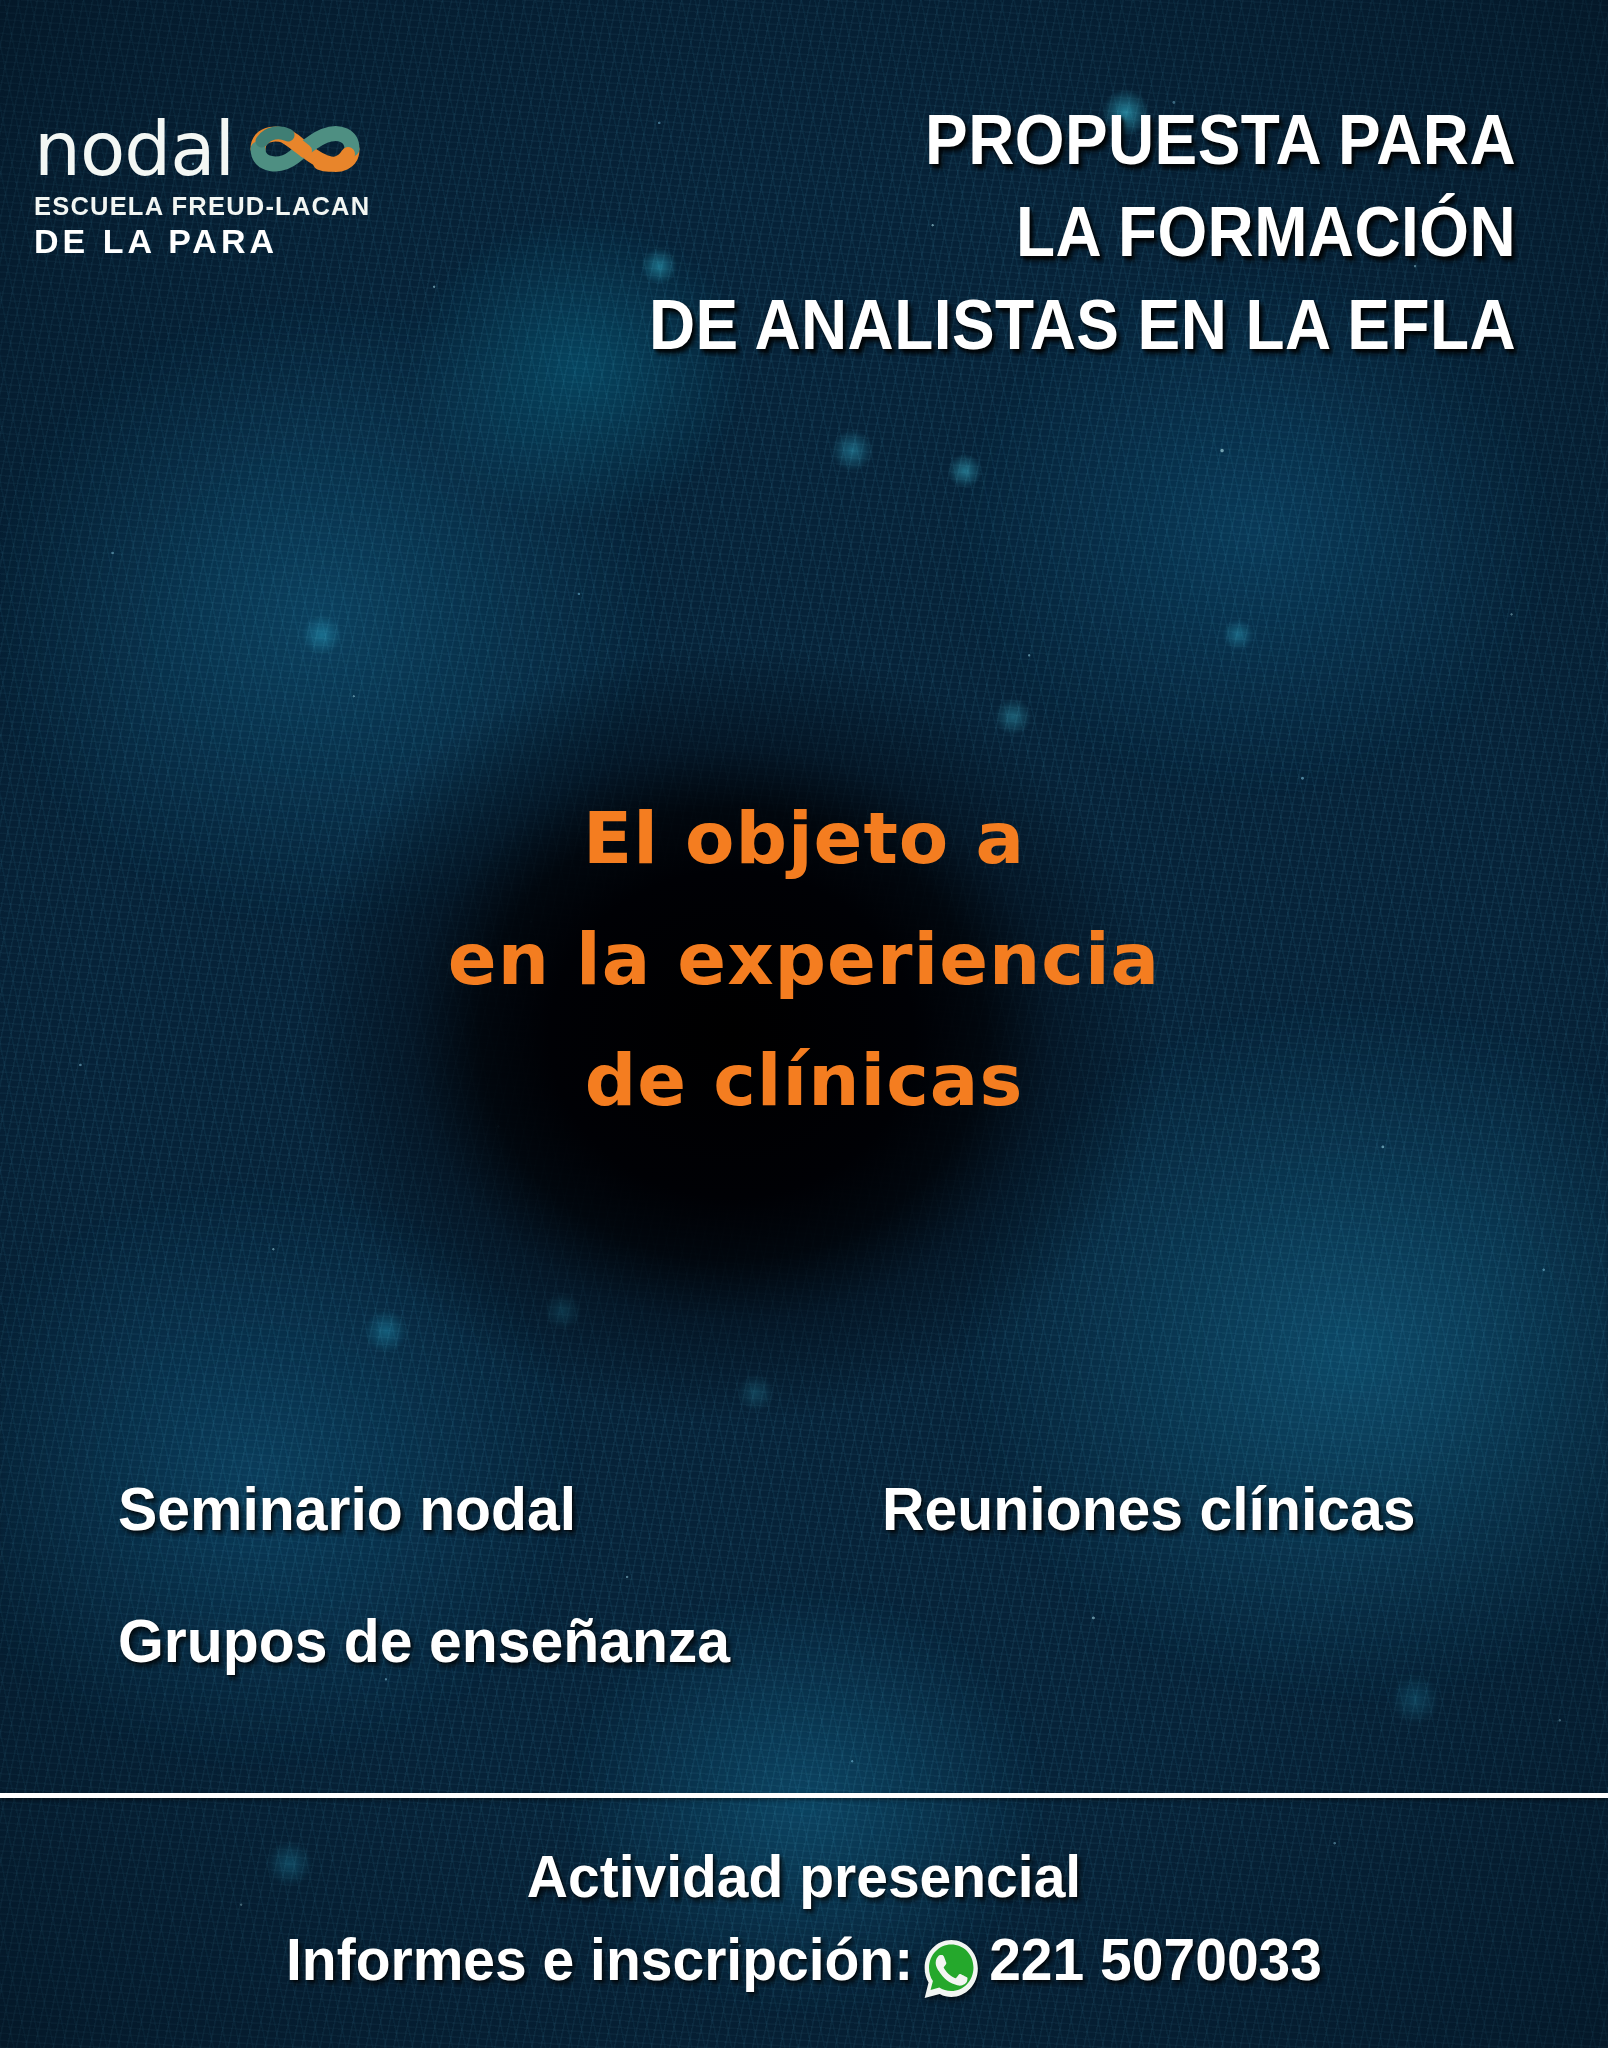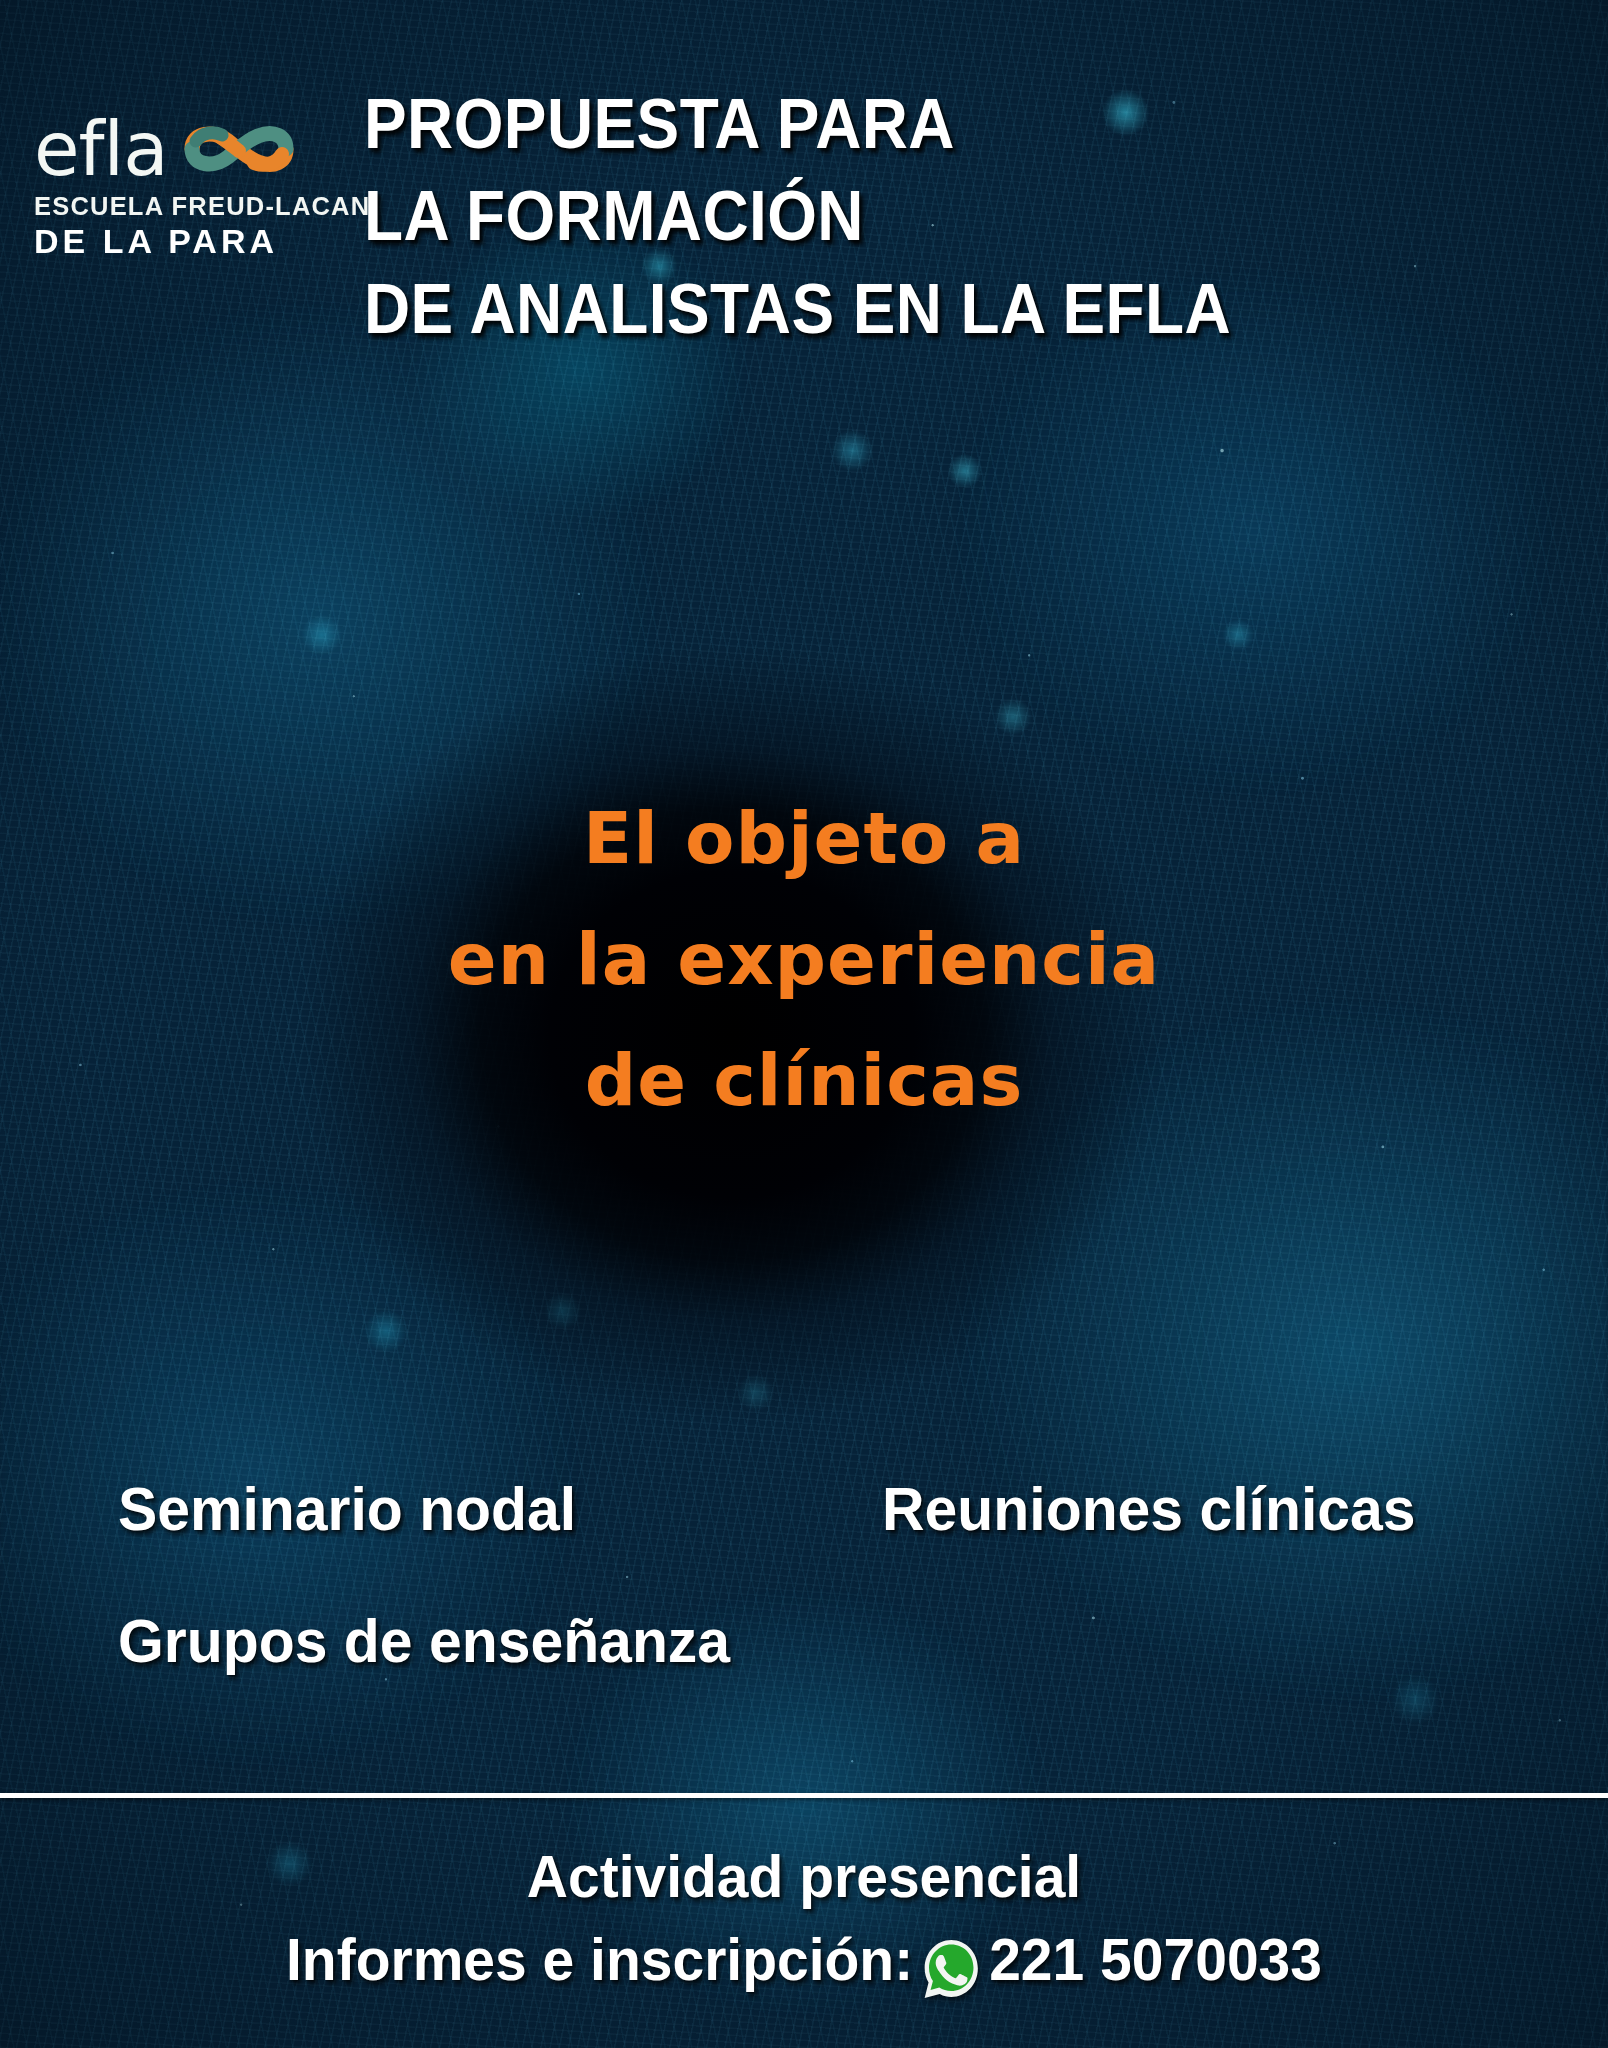--- a/index.html
+++ b/index.html
@@ -161,24 +161,24 @@
     font-size: 34px;
     letter-spacing: 4px;
     color: #ffffff;
     margin-top: 1px;
     white-space: nowrap;
   }
 
   
   #headline {
     position: absolute;
-    top: 78px;
+    top: 94px;
     left: 300px;
     width: 1280px;
-    text-align: left;
+    text-align: right;
   }
   #headline .hl {
     font-family: "Liberation Sans", sans-serif;
     font-weight: 700;
     font-size: 71px;
     line-height: 1.30;
     letter-spacing: 0.5px;
     color: #ffffff;
     transform: scaleX(0.90);
     transform-origin: center;
@@ -301,21 +301,21 @@
   <div class="bg-layer bg-filaments"></div>
   <div class="bg-layer bg-dust"></div>
   <div class="bg-layer bg-glows"></div>
   <div class="bg-layer bg-voidcore"></div>
   <div class="bg-layer bg-vignette"></div>
 
   <div id="content">
 
     <div id="logo">
       <div class="logo-top">
-        <span class="logo-word">efla</span>
+        <span class="logo-word">nodal</span>
         <svg class="logo-infinity" viewBox="0 0 116 62" aria-hidden="true">
           <path d="M12 31 C12 14, 34 12, 48 23 C58 31, 66 39, 78 44 C94 50, 106 44, 106 31" fill="none" stroke="#e8852b" stroke-width="15" stroke-linecap="round"></path>
           <path d="M106 31 C106 18, 94 12, 78 18 C66 23, 58 31, 48 39 C34 50, 12 48, 12 31" fill="none" stroke="#4e8f82" stroke-width="15" stroke-linecap="round"></path>
           <path d="M40 19 C48 24, 54 29, 59 33" fill="none" stroke="#e8852b" stroke-width="14" stroke-linecap="round"></path>
           <path d="M74 45 C84 49, 96 46, 102 36" fill="none" stroke="#e8852b" stroke-width="14" stroke-linecap="round"></path>
           <path d="M16 23 C22 14, 34 13, 42 17" fill="none" stroke="#3f7e74" stroke-width="13" stroke-linecap="round"></path>
         </svg>
       </div>
       <div class="logo-sub1">ESCUELA FREUD-LACAN</div>
       <div class="logo-sub2">DE LA PARA</div>

